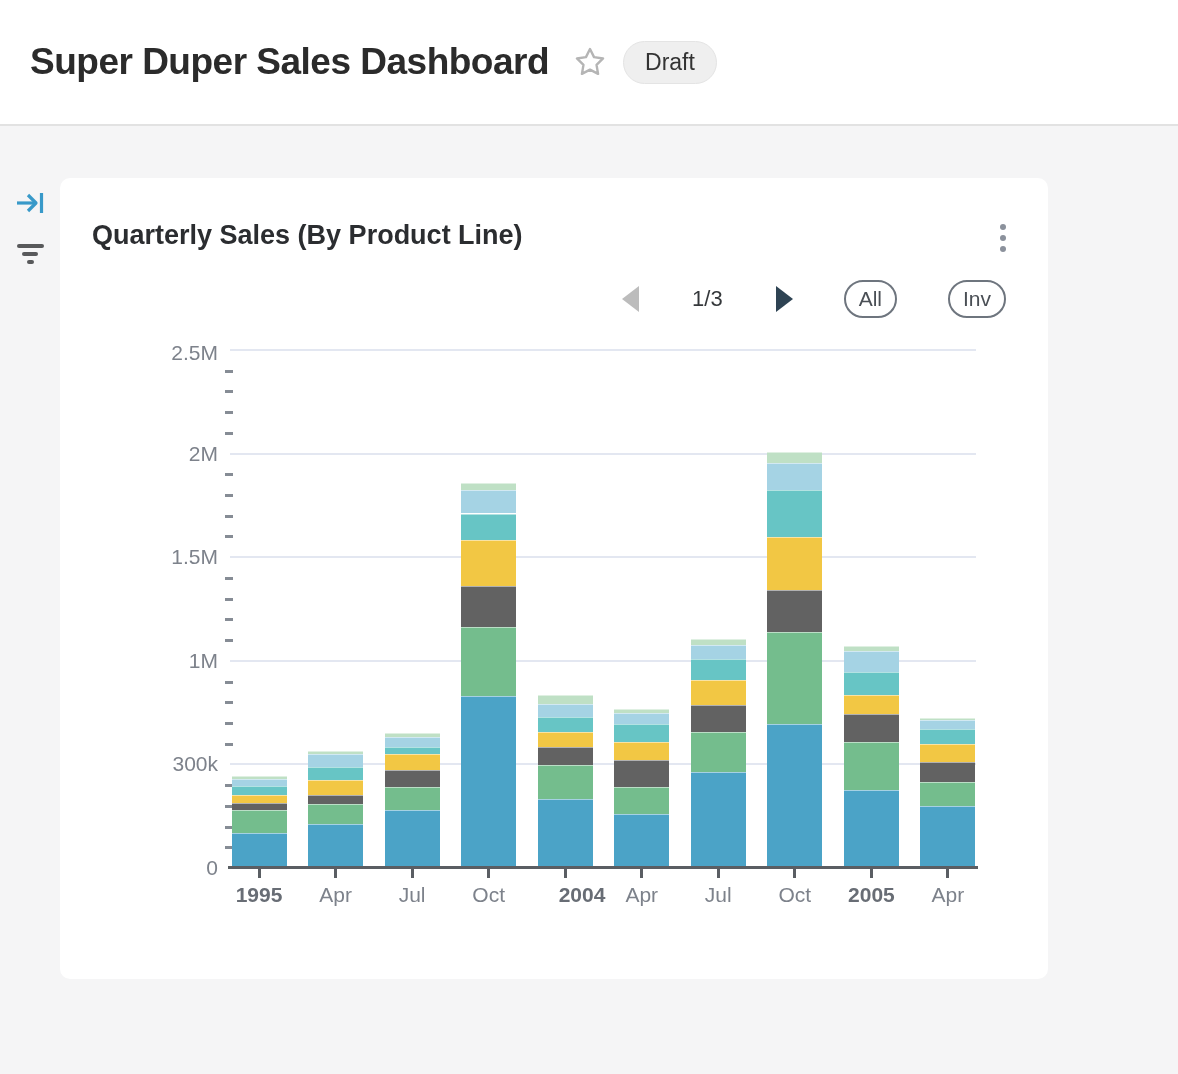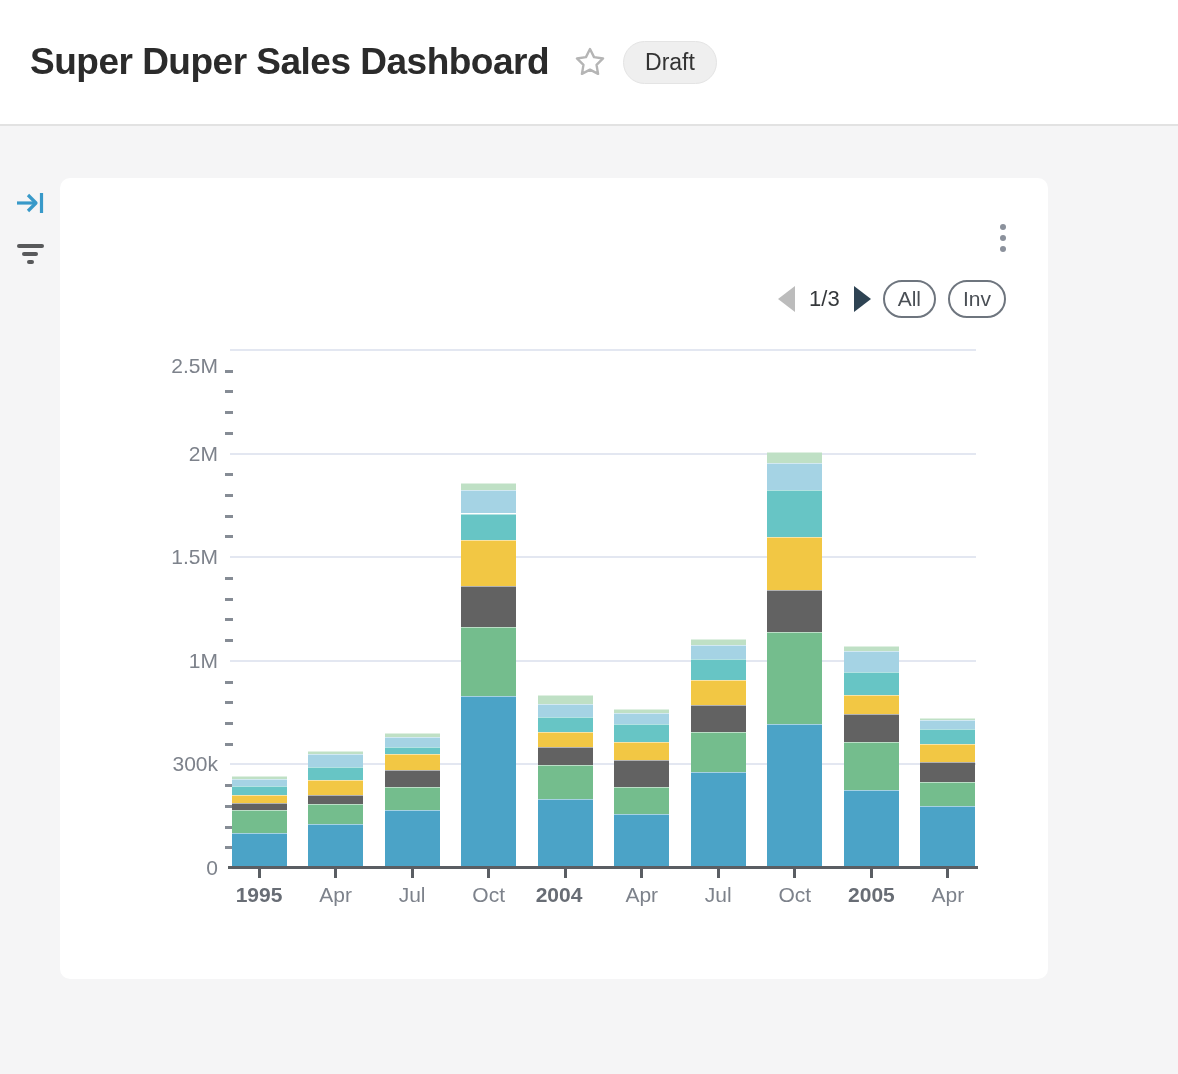--- a/index.html
+++ b/index.html
@@ -41,21 +41,21 @@
   }
   .kebab i{width:6px;height:6px;border-radius:50%;background:#8b919c;display:block;}
   
   .legend-row{
     position:absolute;left:42px;right:42px;top:102px;height:38px;
     display:flex;align-items:center;
   }
   .legend-item{display:flex;align-items:center;margin-right:19px;cursor:pointer;}
   .swatch{width:48px;height:26px;border-radius:7px;margin-right:14px;}
   .legend-label{font-size:21px;color:#35383b;}
-  .pager{margin-left:auto;display:flex;align-items:center;}
+  .pager{margin-left:auto;display:flex;align-items:center;gap:39px;}
   .tri{width:0;height:0;border-top:13px solid transparent;border-bottom:13px solid transparent;background:none;padding:0;cursor:pointer;}
   .tri-left{border-right:17px solid #bcbcbc;border-left:none;}
   .tri-right{border-left:17px solid #2e4353;border-right:none;}
   .pager-label{font-size:22px;color:#35383b;margin:0 14px;}
   .pill{
     border:2px solid #6e757e;border-radius:999px;background:#fff;
     font-size:21px;color:#4a4f55;padding:5px 13px;margin-left:12px;cursor:pointer;
     font-family:inherit;line-height:1.1;
   }
   .pill:first-of-type{margin-left:18px;}
@@ -96,20 +96,21 @@
   <button class="rail-btn">
     <span class="filter-icon">
         <i></i>
         <i></i>
         <i></i>
       </span>
   </button>
 </nav>
 
 <section class="card">
+  <div class="card-title">Quarterly Sales (By Product Line)</div>
   <button class="kebab">
     <span style="display:flex;flex-direction:column;gap:5px;">
       <i></i>
         <i></i>
         <i></i>
     </span>
   </button>
 
   <div class="legend-row">
     <div class="pager">
@@ -126,21 +127,21 @@
   <div class="y-label" style="top: 518px;">0</div>
       <div class="gridline" style="top: 413.4px;"></div>
       <div class="y-label" style="top: 414.4px;">300k</div>
       <div class="gridline" style="top: 309.8px;"></div>
       <div class="y-label" style="top: 310.8px;">1M</div>
       <div class="gridline" style="top: 206.2px;"></div>
       <div class="y-label" style="top: 207.2px;">1.5M</div>
       <div class="gridline" style="top: 102.6px;"></div>
       <div class="y-label" style="top: 103.6px;">2M</div>
       <div class="gridline" style="top: -1px;"></div>
-      <div class="y-label" style="top: 16px;">2.5M</div>
+      <div class="y-label" style="top: 3px;">2.5M</div>
       <div class="minor-tick" style="top: 496.28px;"></div>
       <div class="minor-tick" style="top: 475.56px;"></div>
       <div class="minor-tick" style="top: 454.84px;"></div>
       <div class="minor-tick" style="top: 434.12px;"></div>
       <div class="minor-tick" style="top: 392.68px;"></div>
       <div class="minor-tick" style="top: 371.96px;"></div>
       <div class="minor-tick" style="top: 351.24px;"></div>
       <div class="minor-tick" style="top: 330.52px;"></div>
       <div class="minor-tick" style="top: 289.08px;"></div>
       <div class="minor-tick" style="top: 268.36px;"></div>
@@ -201,21 +202,21 @@
       <div class="bar" style="left: 307.7px;">
         <div class="seg" style="bottom: 0px; height: 69.412px; background: rgb(75, 163, 199);"></div>
         <div class="seg" style="bottom: 69.412px; height: 33.3592px; background: rgb(116, 189, 141);"></div>
         <div class="seg" style="bottom: 102.771px; height: 18.2336px; background: rgb(98, 98, 98);"></div>
         <div class="seg" style="bottom: 121.005px; height: 14.9184px; background: rgb(242, 199, 68);"></div>
         <div class="seg" style="bottom: 135.923px; height: 14.9184px; background: rgb(103, 197, 197);"></div>
         <div class="seg" style="bottom: 150.842px; height: 13.468px; background: rgb(165, 211, 228);"></div>
         <div class="seg" style="bottom: 164.31px; height: 8.288px; background: rgb(191, 224, 197);"></div>
       </div>
       <div class="x-tick" style="left: 333.7px;"></div>
-      <div class="x-label bold" style="left: 284px;">2004</div>
+      <div class="x-label bold" style="left: 307px;">2004</div>
       <div class="bar" style="left: 384.25px;">
         <div class="seg" style="bottom: 0px; height: 54.2864px; background: rgb(75, 163, 199);"></div>
         <div class="seg" style="bottom: 54.2864px; height: 26.5216px; background: rgb(116, 189, 141);"></div>
         <div class="seg" style="bottom: 80.808px; height: 26.7288px; background: rgb(98, 98, 98);"></div>
         <div class="seg" style="bottom: 107.537px; height: 18.2336px; background: rgb(242, 199, 68);"></div>
         <div class="seg" style="bottom: 125.77px; height: 18.4408px; background: rgb(103, 197, 197);"></div>
         <div class="seg" style="bottom: 144.211px; height: 10.5672px; background: rgb(165, 211, 228);"></div>
         <div class="seg" style="bottom: 154.778px; height: 4.3512px; background: rgb(191, 224, 197);"></div>
       </div>
       <div class="x-tick" style="left: 410.25px;"></div>

